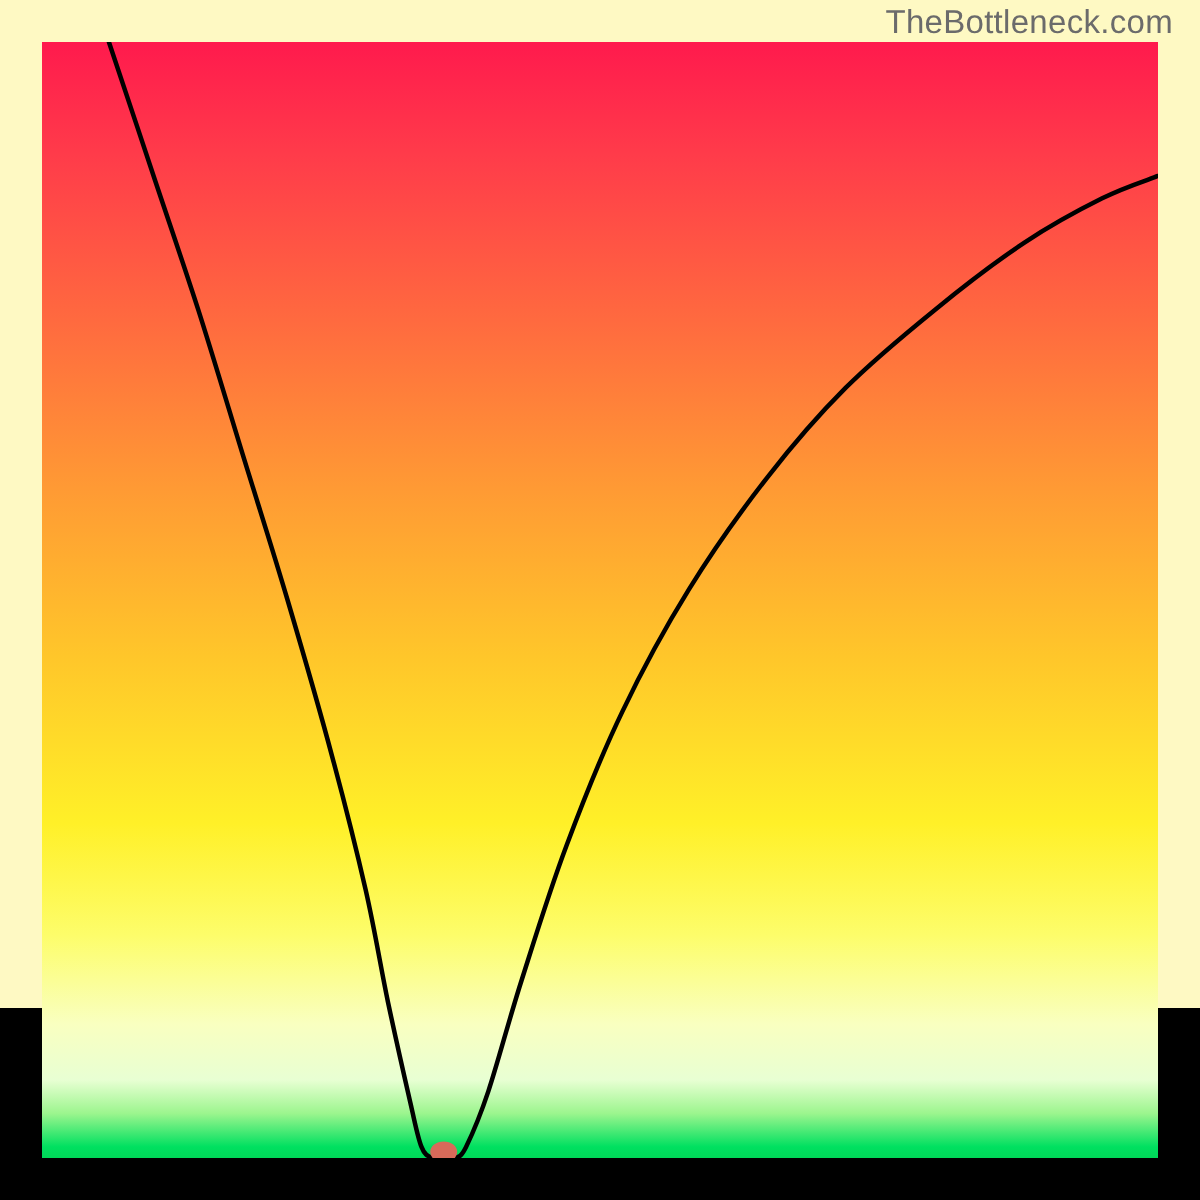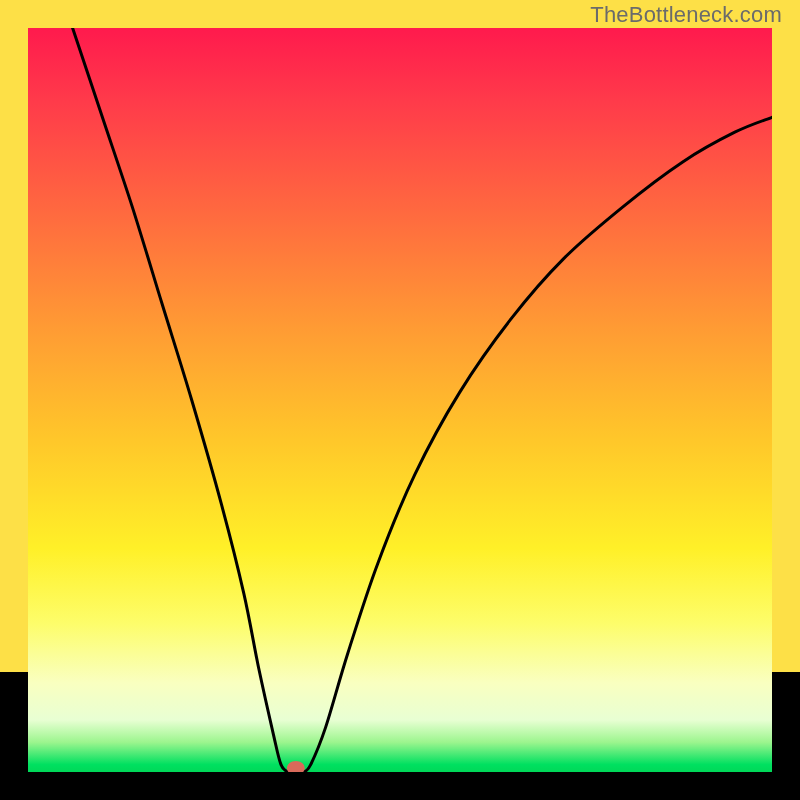--- a/index.html
+++ b/index.html
@@ -8,21 +8,21 @@
     width: 800px;
     height: 800px;
     background: #000;
     overflow: hidden;
     font-family: Arial, Helvetica, sans-serif;
   }
   .frame {
     position: relative;
     width: 800px;
     height: 672px;
-    background: #fde047;
+    background: #fef9c3;
   }
   .watermark {
     position: absolute;
     top: 2px;
     right: 18px;
     color: #6b6b6b;
     font-size: 22px;
     font-weight: 500;
     letter-spacing: 0.2px;
     z-index: 5;

